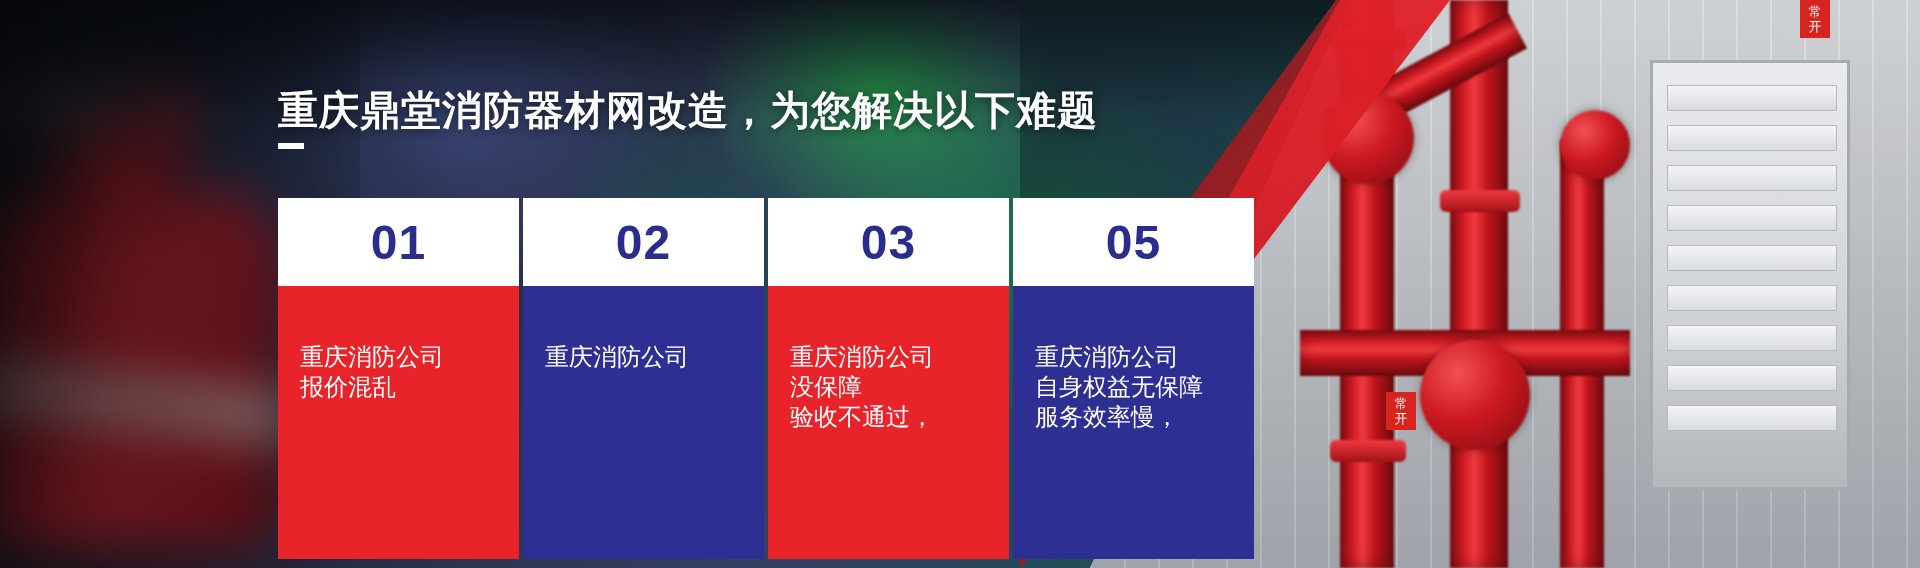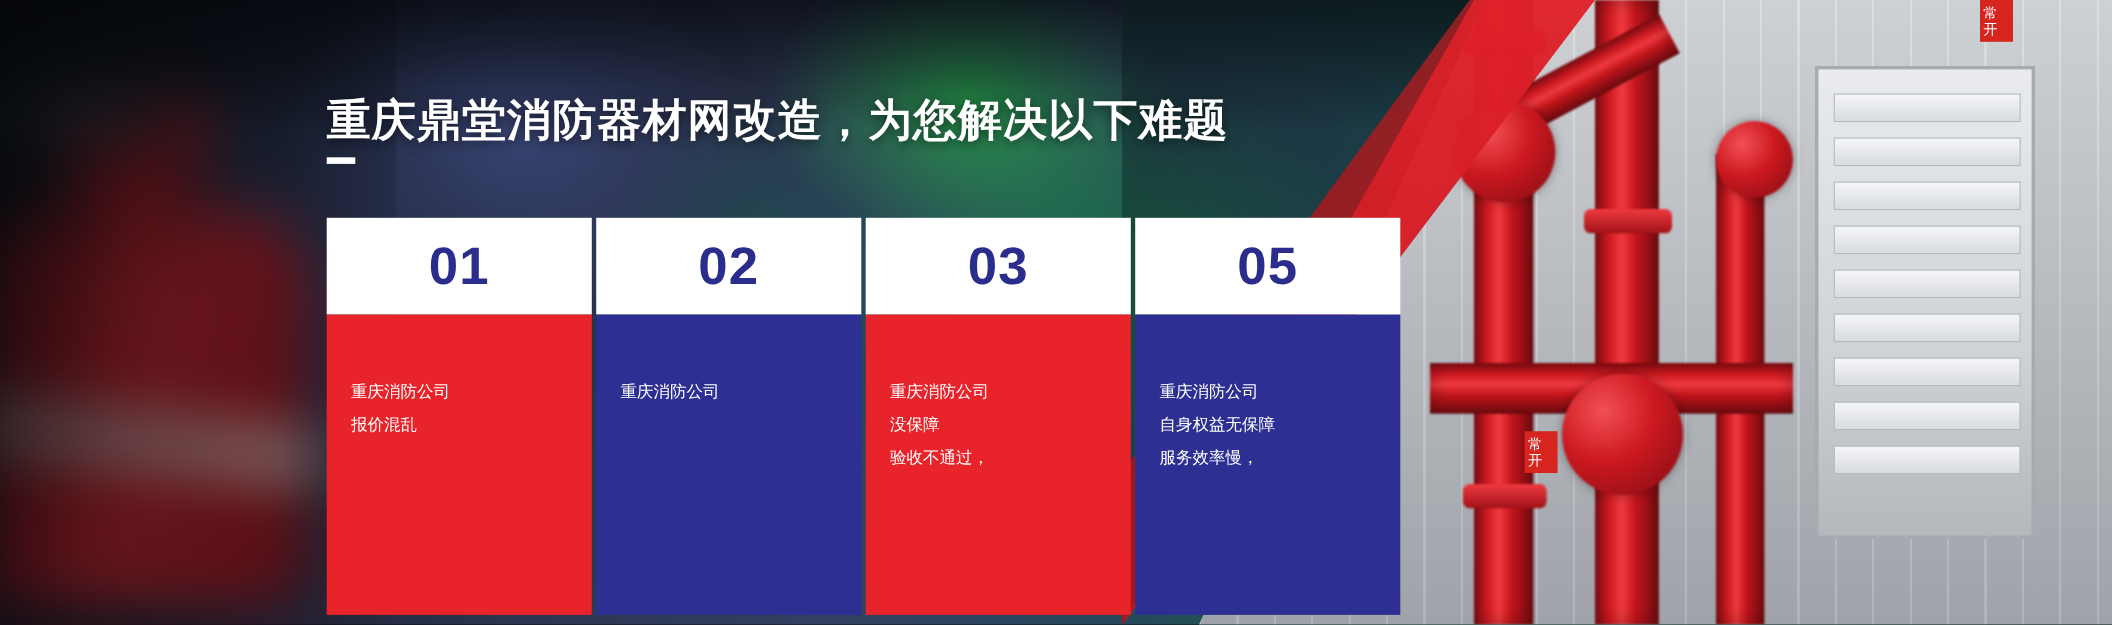--- a/index.html
+++ b/index.html
@@ -152,20 +152,21 @@
     position: absolute;
     background: linear-gradient(180deg,#ef3a40,#a11218);
     border-radius: 6px;
   }
   .rp-tag {
     position: absolute;
     background: #d8241f;
     color: #fff;
     font-size: 13px;
     line-height: 15px;
+    text-align: center;
     padding: 4px 3px;
     letter-spacing: 0;
     font-family: "Liberation Sans", "DejaVu Sans", sans-serif;
   }
   .rp-soft { filter: blur(1.2px); }
 
   
   .red-wedge {
     position: absolute;
     right: 0; top: 0;
@@ -180,21 +181,20 @@
     width: 900px; height: 568px;
     background: linear-gradient(140deg, rgba(10,30,28,.55), rgba(10,30,28,0) 60%);
     clip-path: polygon(0 0, 320px 0, 0 568px);
     pointer-events: none;
   }
 
   
   .content {
     position: absolute;
     inset: 0;
-    margin-left: 19px;
   }
 
   .headline {
     position: absolute;
     left: 278px;
     top: 84px;
     color: #ffffff;
     font-size: 40px;
     font-weight: bold;
     letter-spacing: 1px;
@@ -233,21 +233,21 @@
     font-weight: bold;
     display: flex;
     align-items: center;
     justify-content: center;
     letter-spacing: 1px;
   }
   .card-body {
     flex: 1;
     padding: 56px 22px 0 22px;
     color: #ffffff;
-    font-size: 15px;
+    font-size: 24px;
     line-height: 30px;
   }
   .card.red .card-body { background: #e8232a; }
   .card.navy .card-body { background: #2e2f92; }
   .card-line { display: block; white-space: nowrap; }
 </style>
 </head>
 <body>
 
 <div id="banner">

